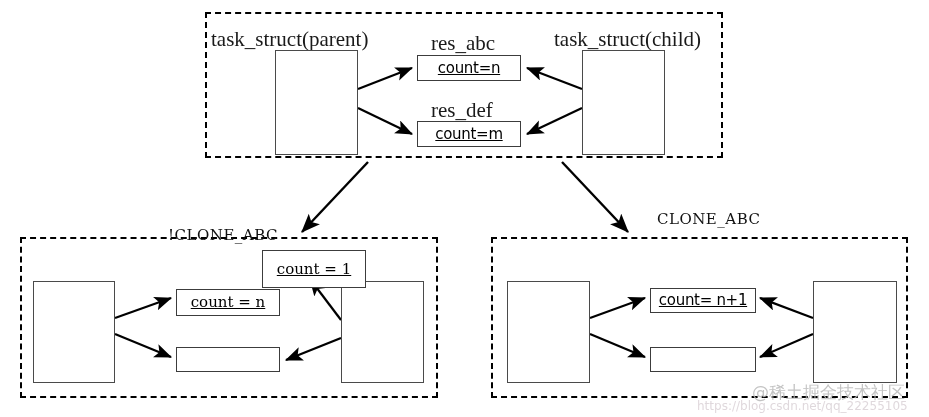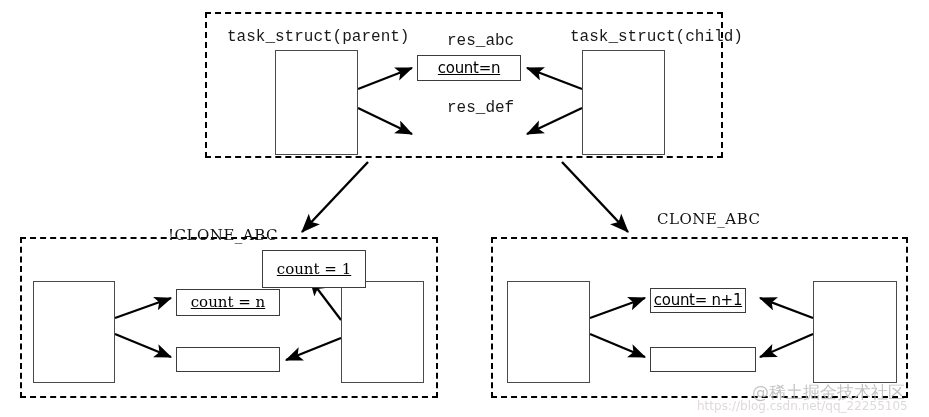--- a/index.html
+++ b/index.html
@@ -58,26 +58,25 @@
     text-decoration: underline;
   }
   .resbox.spaced .txt {
     font-family: "DejaVu Serif", serif;
     font-size: 15px;
     letter-spacing: 0px;
   }
   
   .mono-label {
     position: absolute;
-    font-family: Liberation Mono, monospace;
-    font-size: 16px;
+    font-family: Liberation Serif, serif;
+    font-size: 21px;
     color: #1a1a1a;
     white-space: nowrap;
     line-height: 1;
-    margin-left: 16px;
   }
   
   .panel-caption {
     position: absolute;
     font-family: "DejaVu Serif", serif;
     font-size: 15px;
     color: #111111;
     white-space: nowrap;
     line-height: 1;
     letter-spacing: 0.5px;
@@ -182,20 +181,23 @@
   <div class="block" style="left:582px; top:50px; width:83px; height:105px;"></div>
 
   <div class="mono-label" style="left:431px; top:33px;">res_abc</div>
 
   <div class="resbox" style="left:417px; top:55px; width:104px; height:26px;">
     <span class="txt">count=n</span>
   </div>
 
   <div class="mono-label" style="left:431px; top:100px;">res_def</div>
 
+  <div class="resbox" style="left:417px; top:121px; width:104px; height:26px;">
+    <span class="txt">count=m</span>
+  </div>
 
   <div class="panel-caption" style="left:168px; top:228px;">!CLONE_ABC</div>
 
   <div class="block" style="left:33px; top:281px; width:82px; height:102px;"></div>
 
   <div class="block" style="left:341px; top:281px; width:83px; height:102px;"></div>
 
   <div class="resbox spaced" style="left:262px; top:250px; width:104px; height:38px;">
     <span class="txt">count = 1</span>
   </div>
@@ -207,21 +209,21 @@
   <div class="resbox spaced" style="left:176px; top:347px; width:104px; height:25px;">
     <span class="txt"></span>
   </div>
 
   <div class="panel-caption" style="left:657px; top:212px;">CLONE_ABC</div>
 
   <div class="block" style="left:507px; top:281px; width:83px; height:102px;"></div>
 
   <div class="block" style="left:813px; top:281px; width:84px; height:102px;"></div>
 
-  <div class="resbox" style="left:650px; top:288px; width:96px; height:25px;">
+  <div class="resbox" style="left:650px; top:288px; width:106px; height:25px;">
     <span class="txt">count= n+1</span>
   </div>
 
   <div class="resbox" style="left:650px; top:347px; width:106px; height:25px;">
     <span class="txt"></span>
   </div>
 
   <div class="watermark wm-main" style="left:752px; top:381px;">@稀土掘金技术社区</div>
   <div class="watermark wm-sub" style="left:697px; top:399px;">https://blog.csdn.net/qq_22255105</div>
 

